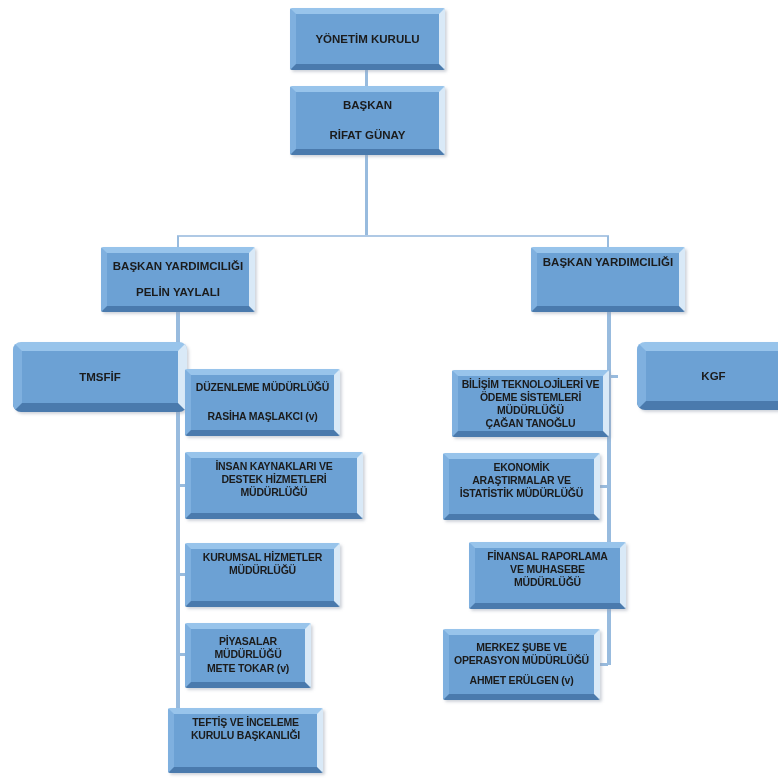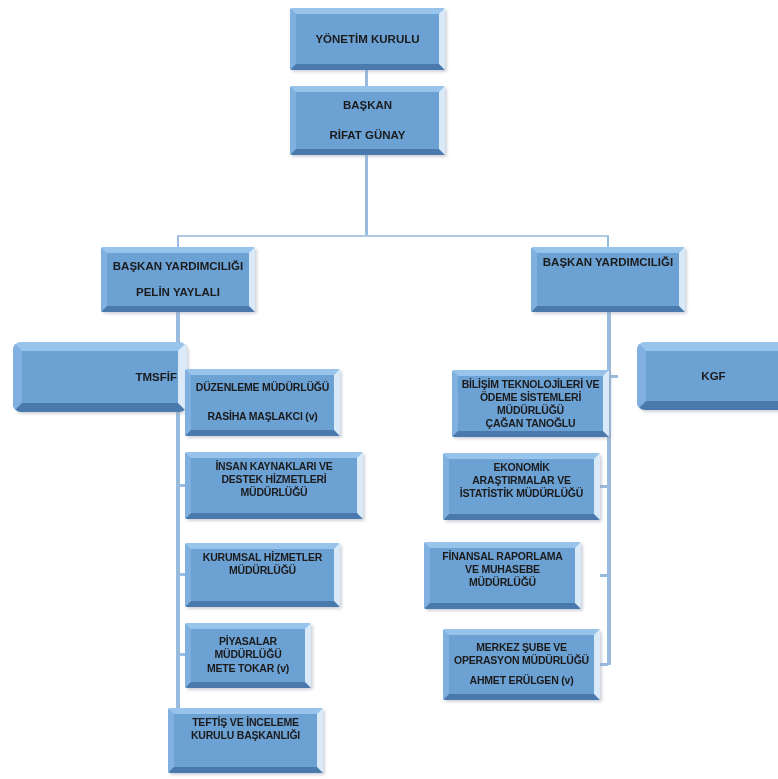--- a/index.html
+++ b/index.html
@@ -23,30 +23,30 @@
   .lg{font-size:11.5px;line-height:14px;letter-spacing:0;}
   .frame{border-width:9px;border-radius:8px;}
   .v-center{justify-content:center;}
   .v-top{justify-content:flex-start;padding-top:2px;}
   .v-split{justify-content:space-between;padding-top:6px;padding-bottom:7px;}
   
   #n-yonetim {left:290px;top:8px;  width:155px;height:62px;}
   #n-baskan  {left:290px;top:86px; width:155px;height:69px;}
   #n-byl     {left:101px;top:247px;width:154px;height:65px;}
   #n-byr     {left:531px;top:247px;width:154px;height:65px;}
-  #n-tmsfif  {left:13px; top:342px;width:174px;height:70px;align-items:flex-end;}
+  #n-tmsfif  {left:13px; top:342px;width:174px;height:70px;}
   #n-kgf     {left:617px;top:342px;width:153px;height:68px;margin-left:20px;}
   #n-l1{left:185px;top:369px;width:155px;height:67px;}
   #n-l2{left:185px;top:452px;width:178px;height:67px;}
   #n-l3{left:185px;top:543px;width:155px;height:64px;}
   #n-l4{left:185px;top:623px;width:126px;height:65px;}
   #n-l5{left:168px;top:708px;width:155px;height:65px;}
   #n-r1{left:452px;top:370px;width:157px;height:67px;}
   #n-r2{left:443px;top:453px;width:157px;height:67px;}
-  #n-r3{left:424px;top:542px;width:157px;height:67px;}
+  #n-r3{left:469px;top:542px;width:157px;height:67px;}
   #n-r4{left:443px;top:629px;width:157px;height:71px;}
   
   .conn{position:absolute;background:#98BBDE;}
   .conn.h{background:#AFC9E5;}
   #c-v1 {left:365px;top:70px; width:3px;height:17px;}
   #c-v2 {left:365px;top:155px;width:3px;height:81px;}
   #c-h1 {left:177px;top:235px;width:432px;height:2px;}
   #c-vl {left:177px;top:236px;width:2px;height:11px;}
   #c-vr {left:607px;top:236px;width:2px;height:11px;}
   #c-spl{left:176px;top:312px;width:4px;height:428px;}

